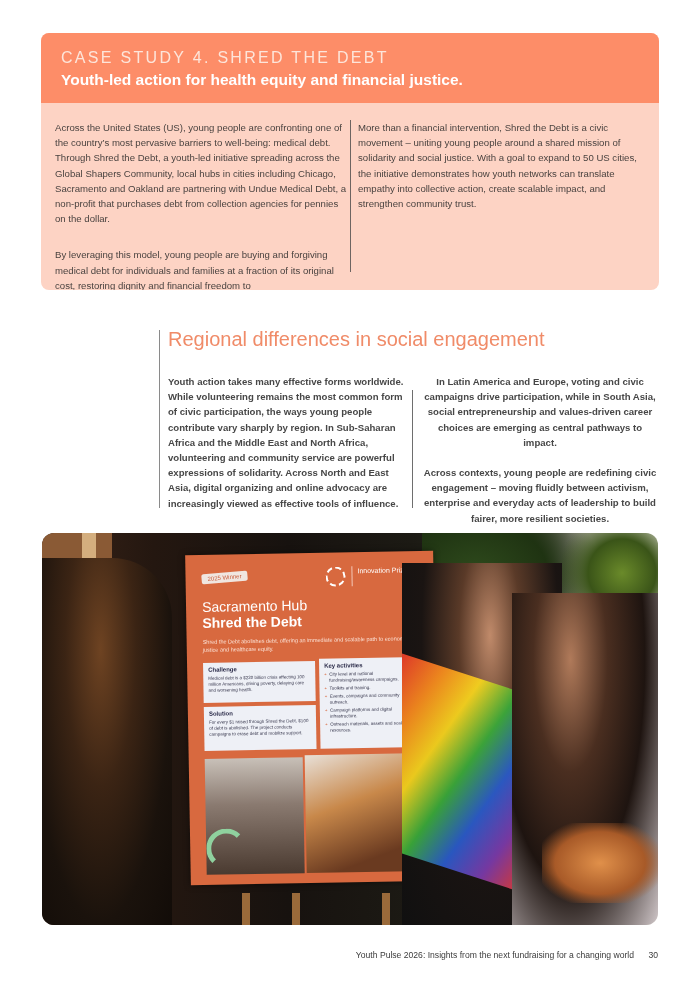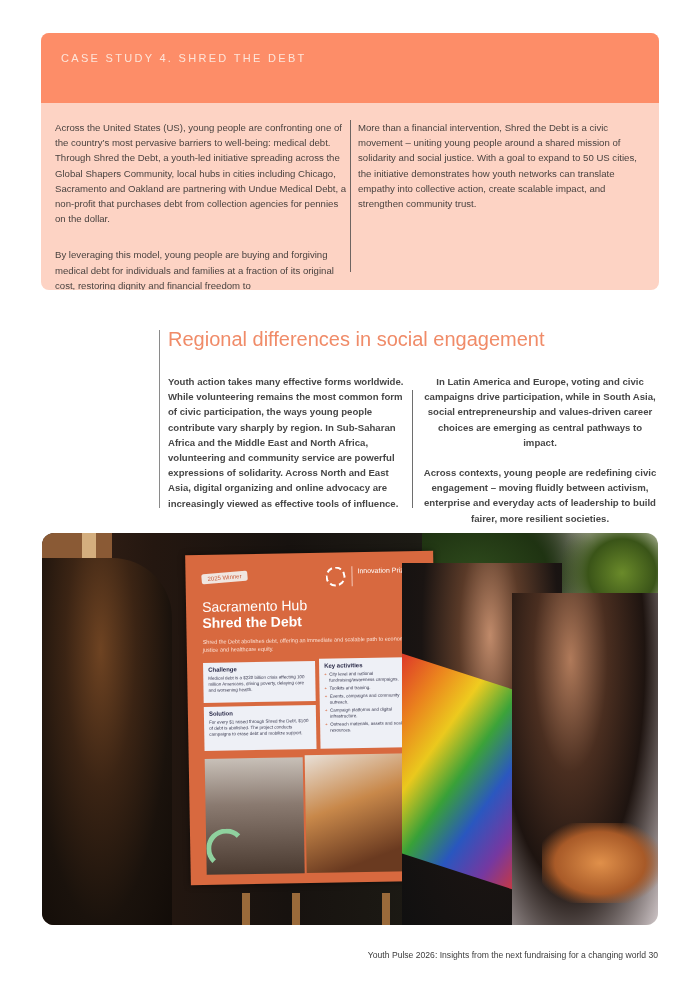--- a/index.html
+++ b/index.html
@@ -7,21 +7,21 @@
   body { font-family: "Liberation Sans", sans-serif; color: #3b3b3b; position: relative; }
 
   .case-card {
     position: absolute; left: 41px; top: 33px; width: 618px; height: 257px;
     background: #fdd3c4; border-radius: 8px; overflow: hidden;
   }
   .case-head {
     background: #fd8d68; height: 70px; padding: 18px 20px 0 20px;
   }
   .case-kicker {
-    color: #fde5da; font-size: 11px; letter-spacing: 2.3px; text-transform: uppercase;
+    color: #fde5da; font-size: 16px; letter-spacing: 2.3px; text-transform: uppercase;
     line-height: 14px;
   }
   .case-title {
     color: #ffffff; font-size: 15.5px; font-weight: 700; margin-top: 5px; line-height: 19px;
   }
   .case-body { position: relative; height: 187px; }
   .case-col {
     position: absolute; top: 17px; font-size: 9.6px; line-height: 15.2px; color: #4a4340;
   }
   .case-col p + p { margin-top: 21px; }
@@ -116,28 +116,29 @@
   .poster .pic1 { position: absolute; left: 16px; top: 204px; width: 98px; height: 116px;
     background: linear-gradient(180deg, #c8c0b8 0%, #8a7a70 40%, #4a3a30 100%); }
   .poster .pic1 .ring { position: absolute; left: 0; top: 70px; width: 40px; height: 40px; border: 5px solid #8fd19e; border-radius: 50%; border-right-color: transparent; border-bottom-color: transparent; }
   .poster .pic2 { position: absolute; left: 116px; top: 202px; width: 118px; height: 118px;
     background: linear-gradient(160deg, #e8e0d8 0%, #c8884a 40%, #6a3a20 80%); }
   .easel-leg { position: absolute; top: 348px; width: 8px; height: 50px; background: #9a6a3a; }
 
   .footer {
     position: absolute; right: 42px; top: 950px; font-size: 8.6px; color: #3b3b3b; white-space: nowrap;
   }
-  .footer .page-num { }
+  .footer .page-num { margin-left: 12px; }
 </style>
 </head>
 <body>
 
 <div class="case-card">
   <div class="case-head">
     <div class="case-kicker">Case Study 4. Shred the Debt</div>
+    <div class="case-title">Youth-led action for health equity and financial justice.</div>
   </div>
   <div class="case-body">
     <div class="case-col left">
       <p>Across the United States (US), young people are confronting one of the country’s most pervasive barriers to well-being: medical debt. Through Shred the Debt, a youth-led initiative spreading across the Global Shapers Community, local hubs in cities including Chicago, Sacramento and Oakland are partnering with Undue Medical Debt, a non-profit that purchases debt from collection agencies for pennies on the dollar.</p>
       <p>By leveraging this model, young people are buying and forgiving medical debt for individuals and families at a fraction of its original cost, restoring dignity and financial freedom to</p>
     </div>
     <div class="case-divider"></div>
     <div class="case-col right">
       <p>More than a financial intervention, Shred the Debt is a civic movement – uniting young people around a shared mission of solidarity and social justice. With a goal to expand to 50 US cities, the initiative demonstrates how youth networks can translate empathy into collective action, create scalable impact, and strengthen community trust.</p>
     </div>

